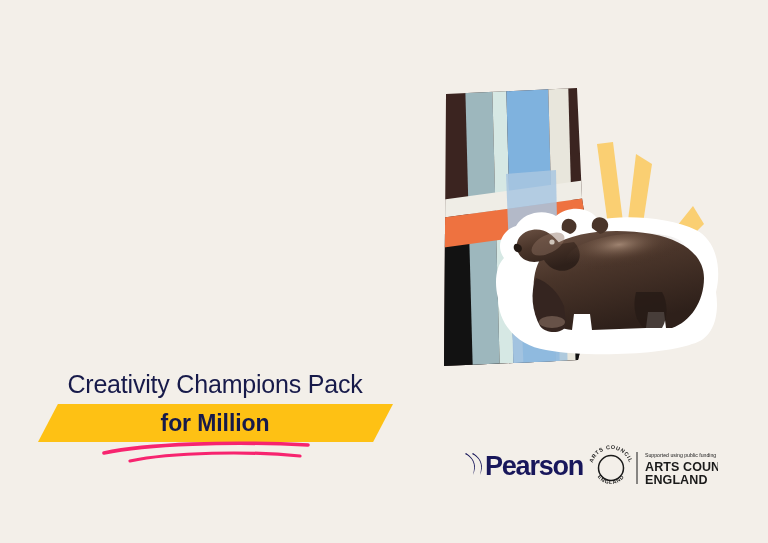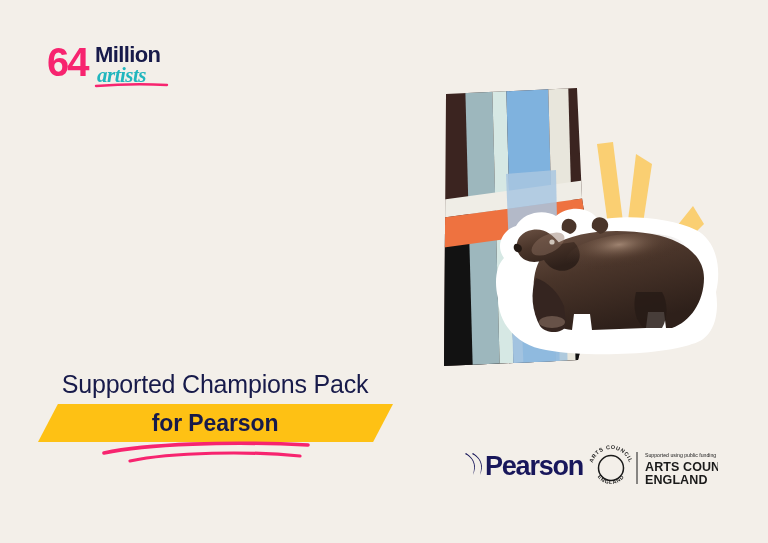--- a/index.html
+++ b/index.html
@@ -49,35 +49,27 @@
   
   #pearson { position:absolute; left:463px; top:448px; width:124px; height:34px; }
   #ace { position:absolute; left:588px; top:443px; width:130px; height:48px; }
   #ace svg { display:block; }
 </style>
 </head>
 <body>
 
 <div id="poster">
 
-  <div id="logo">
-    <svg width="170" height="58" viewBox="0 0 170 58" xmlns="http://www.w3.org/2000/svg">
-      <text x="0" y="40" font-family="'Liberation Sans',sans-serif" font-size="40" font-weight="700" fill="#F7246F" letter-spacing="-2">64</text>
-      <text x="48" y="26" font-family="'Liberation Sans',sans-serif" font-size="22" font-weight="700" fill="#171A4A" letter-spacing="-0.6">Million</text>
-      <text x="50" y="46" font-family="'Liberation Serif',serif" font-size="21" font-style="italic" font-weight="700" fill="#21B6BE" letter-spacing="-0.5">artists</text>
-      <path d="M49 50 C75 48, 100 48, 120 49" stroke="#F7246F" stroke-width="2.4" fill="none" stroke-linecap="round"></path>
-    </svg>
-  </div>
 
 
-  <div id="sub1">Supported Champions Pack</div>
+  <div id="sub1">Creativity Champions Pack</div>
 
   <div id="banner-wrap">
     <div id="banner-shape"></div>
-    <div id="sub2">for Pearson</div>
+    <div id="sub2">for Million</div>
   </div>
 
   <svg id="scribble" viewBox="0 0 215 32" xmlns="http://www.w3.org/2000/svg">
     <path d="M4 13 C46 4, 130 1, 208 5" stroke="#F7246F" stroke-width="3.6" fill="none" stroke-linecap="round"></path>
     <path d="M30 21 C72 12, 150 11, 200 16" stroke="#F7246F" stroke-width="3.2" fill="none" stroke-linecap="round"></path>
   </svg>
 
   <div id="art">
     <svg width="300" height="330" viewBox="0 0 300 330" xmlns="http://www.w3.org/2000/svg">
       <defs>

